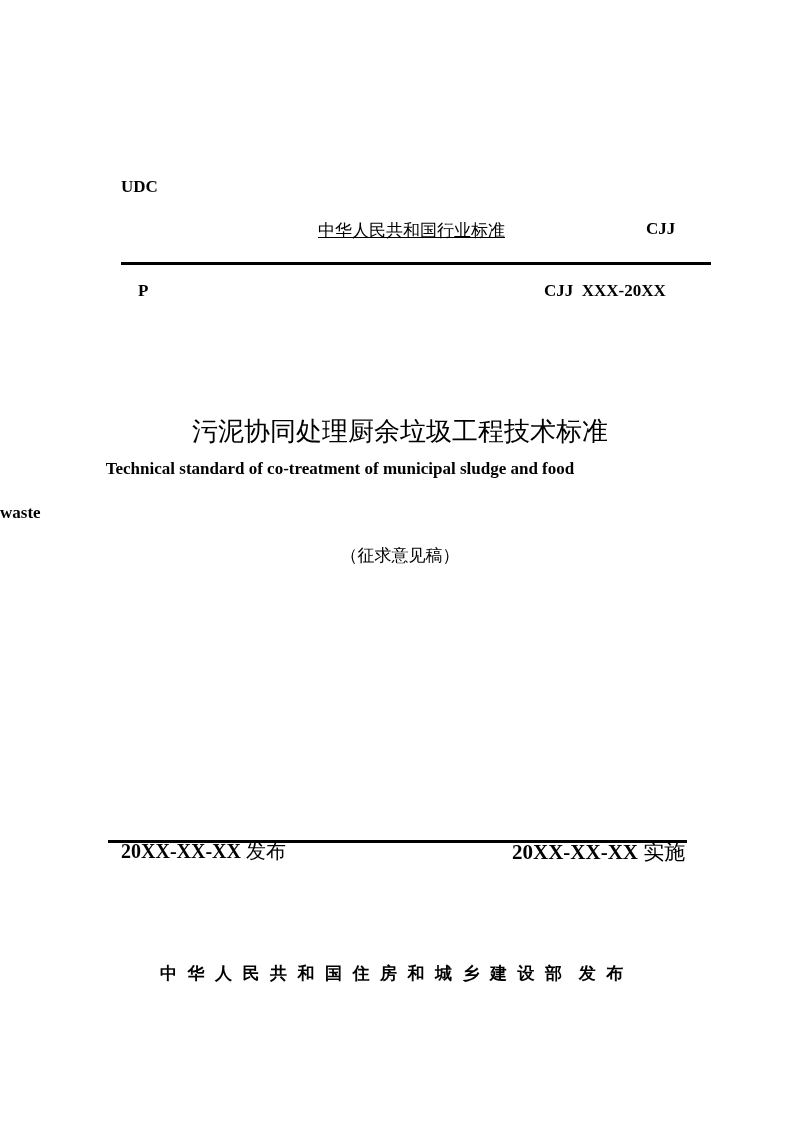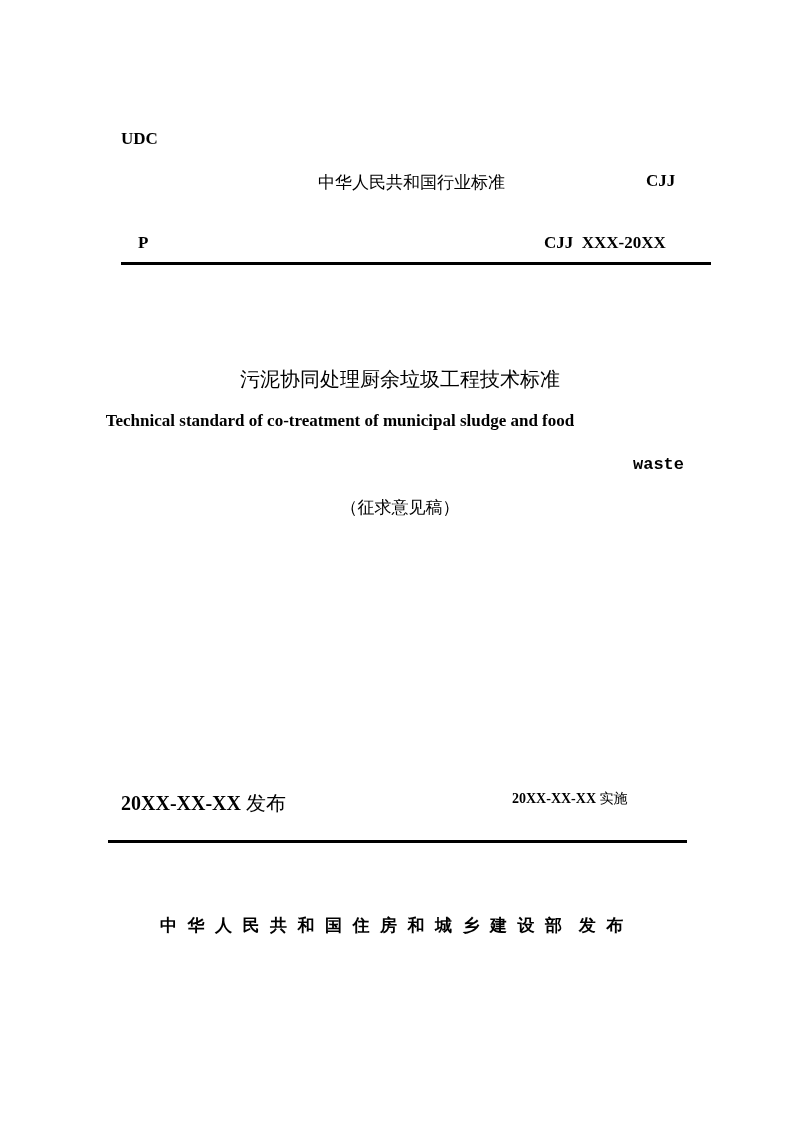--- a/index.html
+++ b/index.html
@@ -1,52 +1,52 @@
 <!DOCTYPE html>
 <html><head>
 <meta charset="utf-8">
 <style>
   html, body { margin: 0; padding: 0; background: #ffffff; }
   body { width: 800px; height: 1132px; position: relative; overflow: hidden; color: #000; }
-  .abs { position: absolute; white-space: nowrap; }
+  .abs { position: absolute; white-space: nowrap; margin-top: 48px; }
   .en-bold { font-family: "Liberation Serif", "DejaVu Serif", serif; font-weight: bold; }
   .cn { font-family: "DejaVu Sans", "Liberation Sans", sans-serif; }
   .rule { position: absolute; background: #000; }
 </style>
 </head>
 <body>
 
 <div>
 
   <div class="abs en-bold" style="left:121px; top:129px; font-size:17px;">UDC</div>
 
-  <div class="abs cn" style="left:318px; top:171px; font-size:17px;">中华人民共和国行业标准</div>
+  <div class="abs cn" style="left:318px; top:171px; font-size:17px;text-decoration:underline;">中华人民共和国行业标准</div>
 
   <div class="abs en-bold" style="left:646px; top:171px; font-size:17px;">CJJ</div>
 
   <div class="abs en-bold" style="left:138px; top:233px; font-size:17px;">P</div>
 
   <div class="abs en-bold" style="left:544px; top:233px; font-size:17px; white-space:pre;">CJJ  XXX-20XX</div>
 
   <div class="rule" style="left:121px; top:262px; width:590px; height:3px;"></div>
 
-  <div class="abs cn" style="left:0; width:800px; text-align:center; top:366px; font-size:20px;">污泥协同处理厨余垃圾工程技术标准</div>
+  <div class="abs cn" style="left:0; width:800px; text-align:center; top:366px; font-size:26px;">污泥协同处理厨余垃圾工程技术标准</div>
 
   <div class="abs en-bold" style="left:0; width:680px; text-align:center; top:411px; font-size:17px;">Technical standard of co-treatment of municipal sludge and food</div>
 
-  <div class="abs en-bold" style="left:0; width:684px; text-align:right; top:455px; font-size:17px;font-family:Liberation Mono, monospace;">waste</div>
+  <div class="abs en-bold" style="left:0; width:684px; text-align:left; top:455px; font-size:17px;">waste</div>
 
   <div class="abs cn" style="left:0; width:800px; text-align:center; top:496px; font-size:17px;">（征求意见稿）</div>
 
   <div class="abs" style="left:121px; top:790px; font-size:20px;">
     <span class="en-bold">20XX-XX-XX</span>
     <span class="cn">发布</span>
   </div>
 
-  <div class="abs" style="left:512px; top:790px; font-size:14px;">
+  <div class="abs" style="left:512px; top:790px; font-size:21px;">
     <span class="en-bold">20XX-XX-XX</span>
     <span class="cn">实施</span>
   </div>
 
   <div class="rule" style="left:108px; top:840px; width:579px; height:3px;"></div>
 
   <div class="abs" style="left:160px; top:914px; font-size:17px;font-weight:bold;">
     <span class="cn" style="letter-spacing:10.5px;">中华人民共和国住房和城乡建设部</span>
     <span class="cn" style="letter-spacing:10.5px; margin-left:2px;">发布</span>
   </div>

